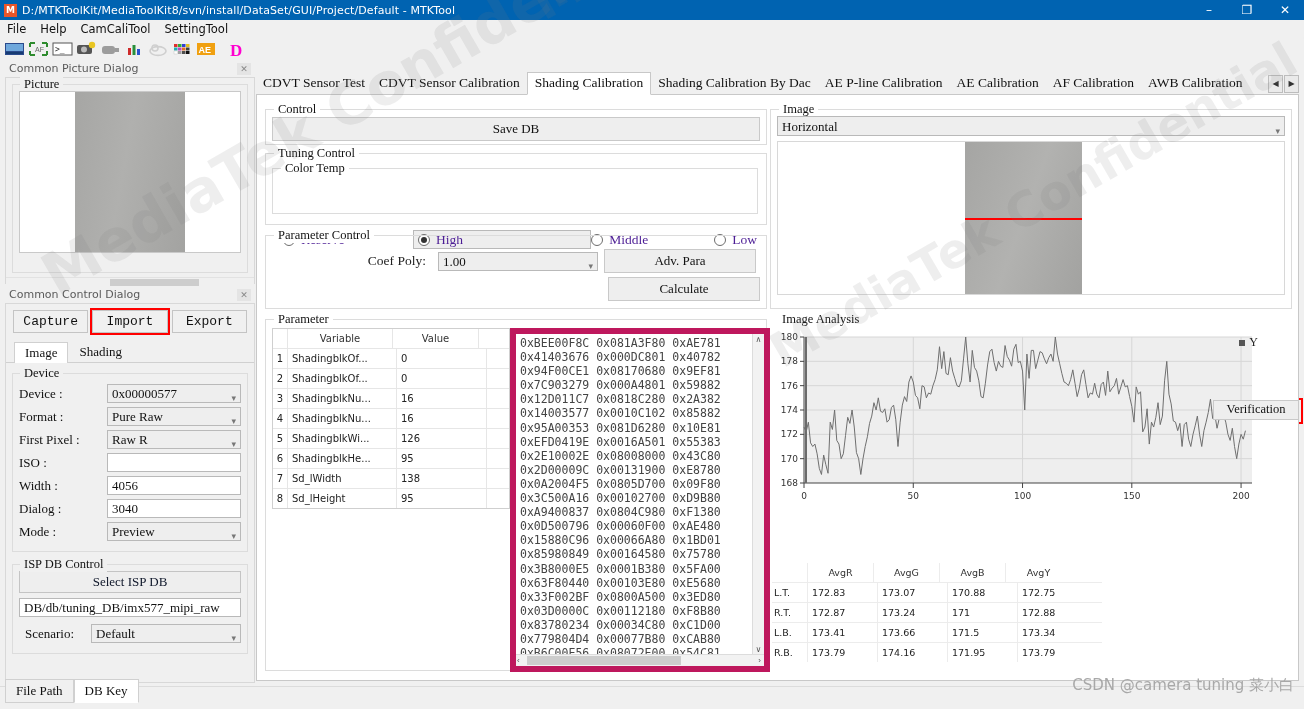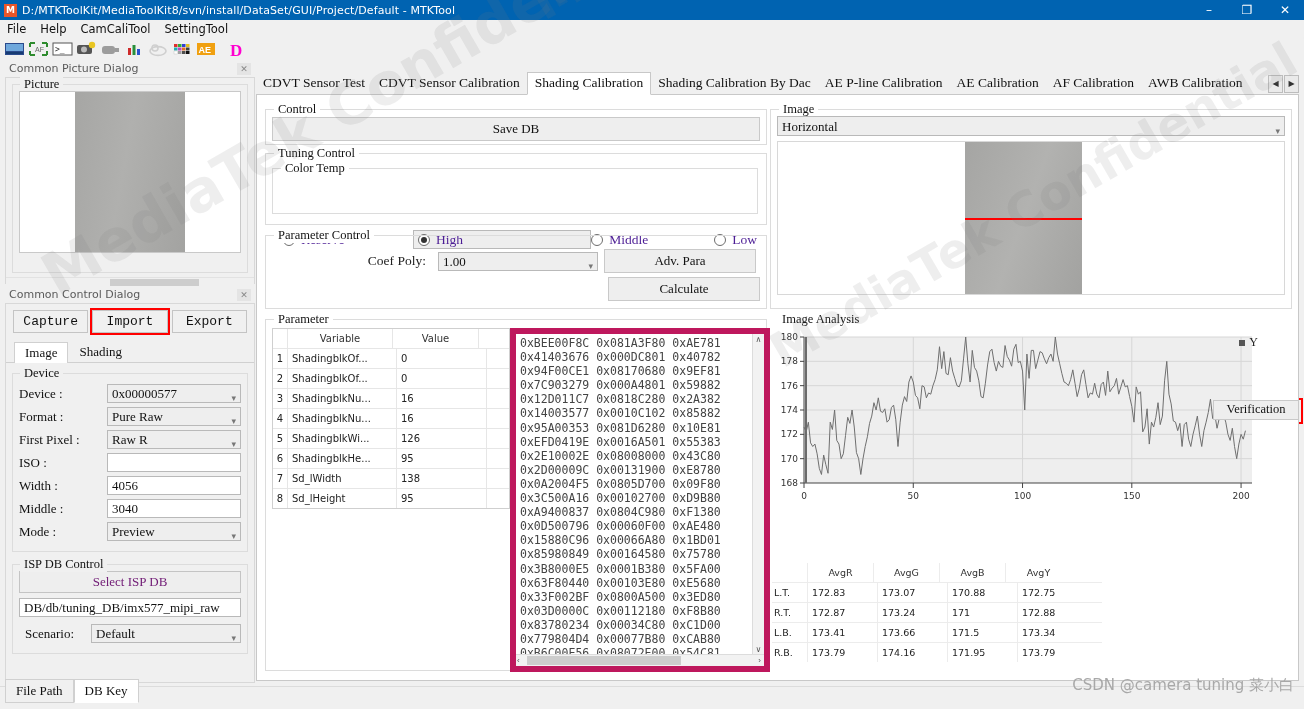--- a/index.html
+++ b/index.html
@@ -60,21 +60,21 @@
     border-bottom:none;color:#111;}
   .stab.on{background:#fff;border-color:#d0d0d0;position:relative;top:1px;}
   .frow{display:flex;align-items:center;margin:4px 0;font-family:"Liberation Serif",serif;font-size:13px;}
   .frow label{width:88px;color:#111;}
   .sel,.inp{flex:1;height:19px;border:1px solid #b9b9b9;background:#fff;
     font-family:"Liberation Serif",serif;font-size:13px;line-height:18px;padding:0 4px;color:#111;
     box-sizing:border-box;position:relative;}
   .sel{background:#eeeeee;}
   .sel .cv{position:absolute;right:4px;top:4px;color:#777;font-size:9px;}
   .wbtn{width:100%;background:#eeeeee;border:1px solid #c4c4c4;text-align:center;
-    font-family:"Liberation Serif",serif;font-size:13px;padding:2px 0;color:#701a75;box-sizing:border-box;}
+    font-family:"Liberation Serif",serif;font-size:13px;padding:2px 0;color:#0f172a;box-sizing:border-box;}
   .bottomtabs{position:absolute;left:5px;bottom:6px;display:flex;z-index:3;}
   .btab{font-family:"Liberation Serif",serif;font-size:13px;padding:3px 10px;background:#f0f0f0;
     border:1px solid #d0d0d0;color:#111;}
   .btab.on{background:#fff;border-bottom-color:#fff;}
   
   .main{position:absolute;left:256px;top:72px;width:1043px;height:608px;z-index:2;}
   .tabstrip{display:flex;align-items:flex-end;height:22px;border-bottom:1px solid #c8c8c8;background:#f0f0f0;}
   .mtab{font-family:"Liberation Serif",serif;font-size:13.5px;padding:2px 7px 3px 7px;color:#111;white-space:nowrap;}
   .mtab.on{background:#fff;border:1px solid #c8c8c8;border-bottom:1px solid #fff;position:relative;top:1px;}
   .tabnav{margin-left:auto;display:flex;gap:1px;padding-bottom:1px;}
@@ -269,21 +269,21 @@
       </div>
       <div class="frow">
         <label>ISO :</label>
         <div class="inp"></div>
       </div>
       <div class="frow">
         <label>Width :</label>
         <div class="inp">4056</div>
       </div>
       <div class="frow">
-        <label>Middle :</label>
+        <label>Dialog :</label>
         <div class="inp">3040</div>
       </div>
       <div class="frow">
         <label>Mode :</label>
         <div class="sel"><span>Preview</span><span class="cv">▾</span></div>
       </div>
     </div>
 
     <div class="gbox" style="margin-top:12px;">
       <div class="lg">ISP DB Control</div>

